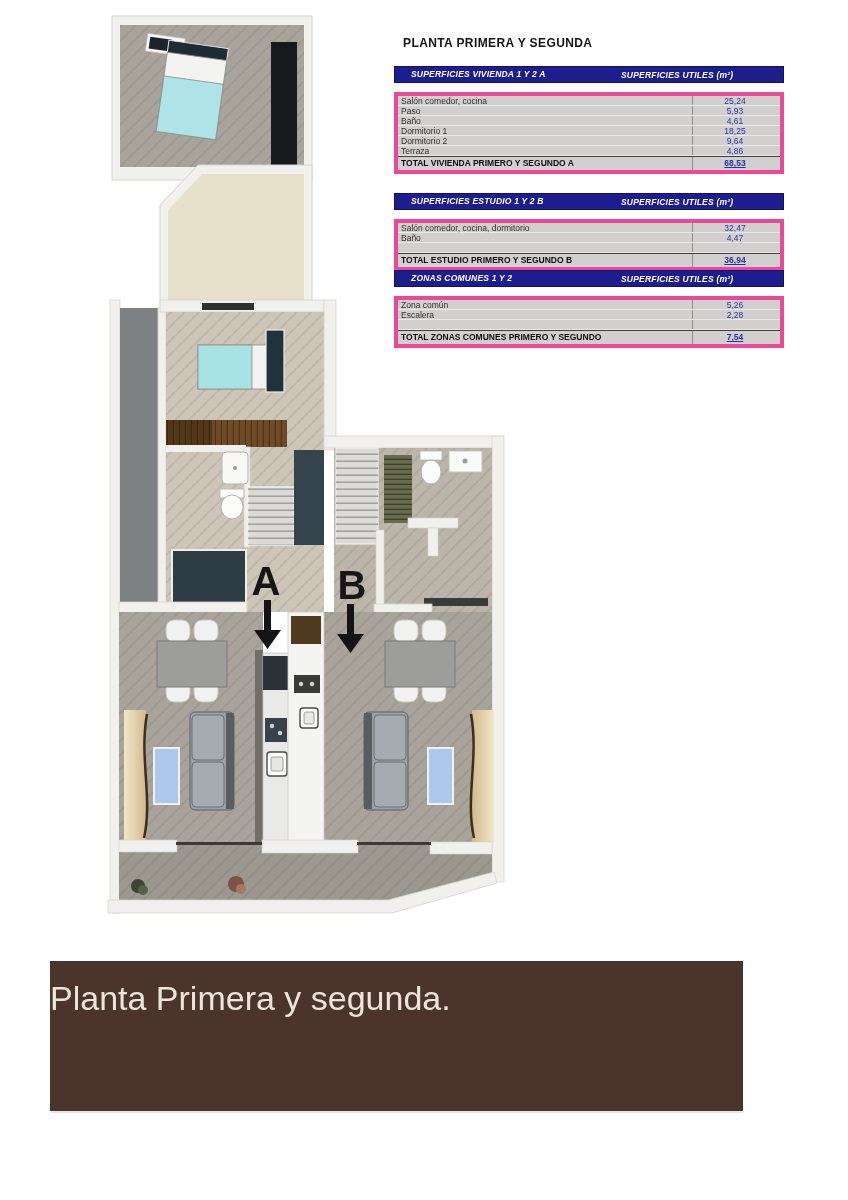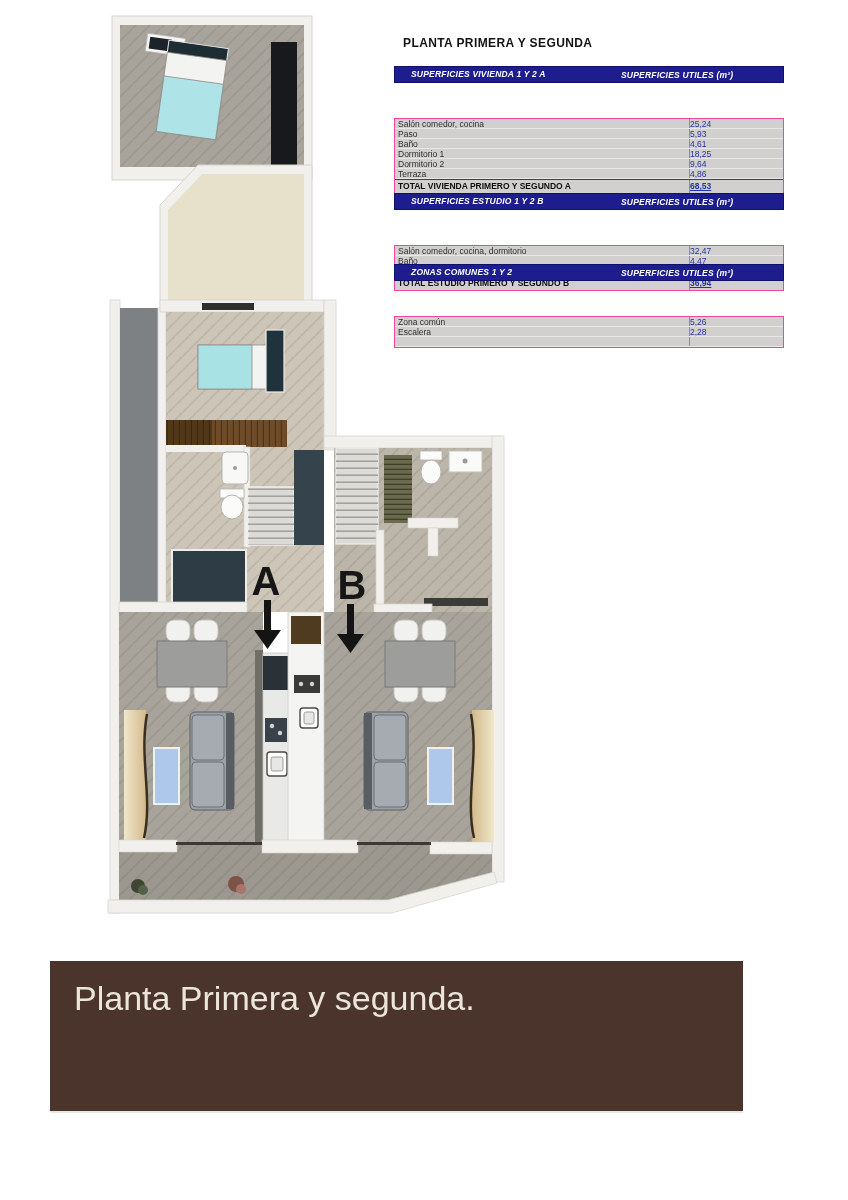--- a/index.html
+++ b/index.html
@@ -9,33 +9,33 @@
 
   
   .tables-title{position:absolute;left:403px;top:36px;font-size:12px;font-weight:bold;
                 color:#141414;letter-spacing:.4px;}
   .sheet{position:absolute;left:394px;width:390px;}
   .thead{position:relative;height:17px;background:#1d1d8e;border:1px solid #10106a;
          box-sizing:border-box;color:#ffffff;font-size:8.5px;font-weight:bold;
          font-style:italic;line-height:15px;padding-left:16px;letter-spacing:.2px;}
   .thead .right{position:absolute;left:226px;top:1px;}
   .tgap{height:9px;}
-  .tbody{border:1px solid #ec4899;background:#d1d0ce;margin-top:26px;}
+  .tbody{border:4px solid #ec4899;background:#d1d0ce;}
   .trow{position:relative;height:10px;background:#d1d0ce;font-size:8.5px;line-height:10px;
         border-bottom:1px solid #e9e8e6;box-sizing:border-box;}
   .trow .tlabel{position:absolute;left:3px;top:0;color:#2e2e2e;white-space:nowrap;}
   .trow .tvalue{position:absolute;left:294px;right:0;top:0;height:100%;box-sizing:border-box;
-                text-align:left;padding-right:3px;color:#2733a3;border-left:1px solid #8f8f8f;}
+                text-align:center;padding-right:3px;color:#2733a3;border-left:1px solid #8f8f8f;}
   .trow.total{height:14px;line-height:13px;border-top:1px solid #3f3f3f;border-bottom:none;padding-left:32px;}
   .trow.total .tlabel{color:#0d0d0d;font-weight:bold;}
   .trow.total .tvalue{font-weight:bold;text-decoration:underline;}
 
   
   .banner{position:absolute;left:50px;top:961px;width:693px;height:152px;background:#4b342b;
-          box-sizing:border-box;padding:14px 0 0 24px;border-bottom:2px solid #e8e6e2;}
+          box-sizing:border-box;padding:14px 0 0 0;border-bottom:2px solid #e8e6e2;}
   .banner .line{color:#ece5da;font-size:34px;line-height:46px;white-space:nowrap;}
 </style>
 </head>
 <body>
 
 <div class="page">
 
   <svg width="848" height="1200" viewBox="0 0 848 1200" aria-hidden="true">
     <defs>
       <pattern id="zig" width="14" height="14" patternUnits="userSpaceOnUse">
@@ -307,39 +307,43 @@
           <span class="tlabel"></span>
           <span class="tvalue"></span>
         </div>
       <div class="trow total">
           <span class="tlabel">TOTAL ESTUDIO PRIMERO Y SEGUNDO B</span>
           <span class="tvalue">36,94</span>
         </div>
     </div>
   </div>
 
-  <div class="sheet" style="top:264px">
+  <div class="sheet" style="top:270px">
     <div class="thead">
       <span>ZONAS COMUNES 1 Y 2</span>
       <span class="right">SUPERFICIES UTILES  (m²)</span>
     </div>
     <div class="tgap"></div>
     <div class="tbody">
       <div class="trow">
           <span class="tlabel">Zona común</span>
           <span class="tvalue">5,26</span>
         </div>
       <div class="trow">
           <span class="tlabel">Escalera</span>
           <span class="tvalue">2,28</span>
         </div>
       <div class="trow">
           <span class="tlabel"></span>
           <span class="tvalue"></span>
         </div>
+      <div class="trow total">
+          <span class="tlabel">TOTAL ZONAS COMUNES PRIMERO Y SEGUNDO</span>
+          <span class="tvalue">7,54</span>
+        </div>
     </div>
   </div>
 
   <div class="banner">
     <div class="line">Planta Primera y segunda.</div>
   </div>
 
 </div>
 
 </body></html>

